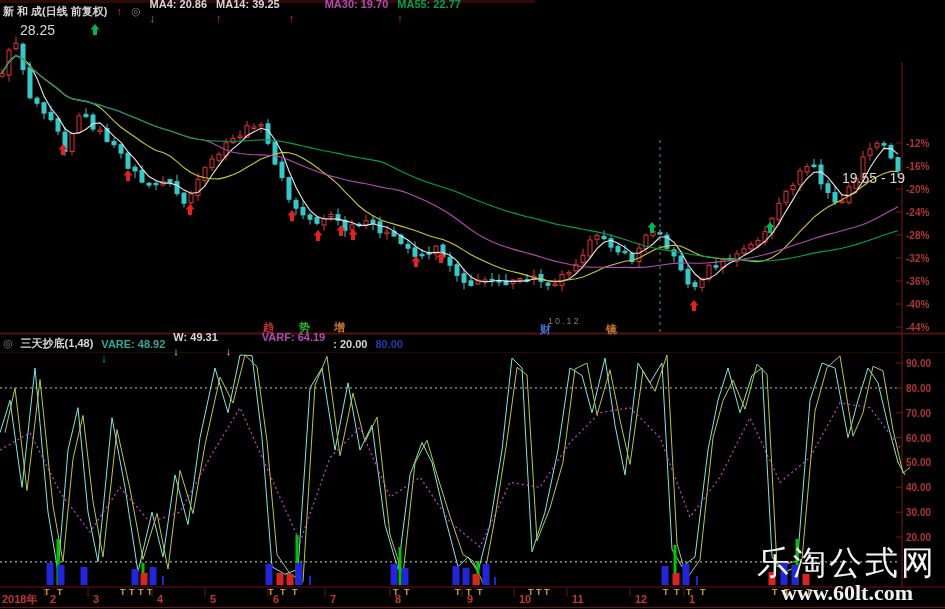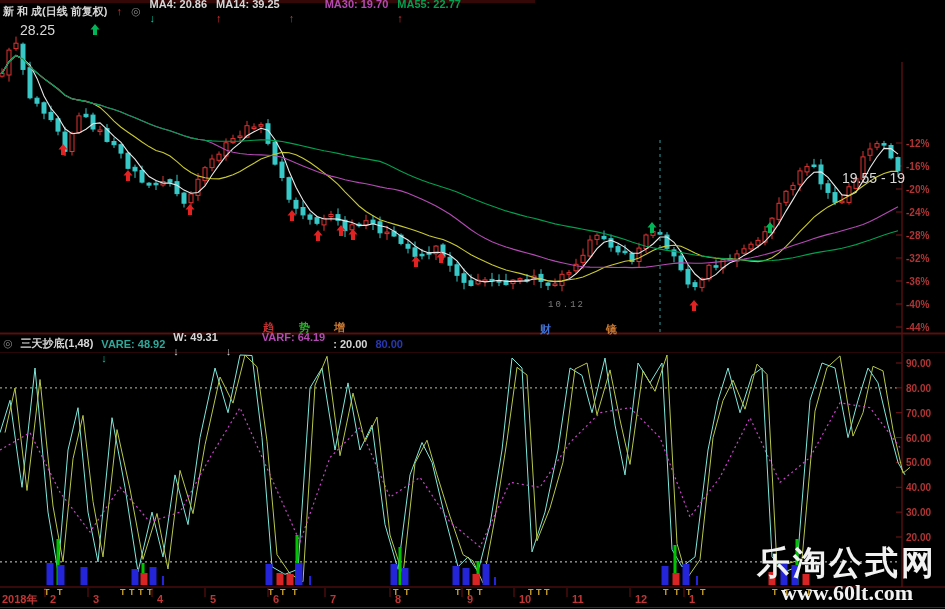--- a/index.html
+++ b/index.html
@@ -10,23 +10,23 @@
           gap:9px;padding-left:3px;font-size:11px;font-weight:bold;white-space:nowrap;}
   .subbar{position:absolute;left:0;top:336px;width:945px;height:15px;display:flex;align-items:center;
           gap:8px;padding-left:3px;font-size:11px;font-weight:bold;white-space:nowrap;}
   .c-white{color:#d6d6d6;}
   .c-mag{color:#b44ab4;padding-left:36px;} .c-green{color:#00a050;} .c-teal{color:#2fa89a;margin-top:15px;} .c-blue{color:#2838b0;}
   .a-red{color:#e03232;} .a-teal{color:#00c8a0;} .a-white{color:#cfcfcf;}
   .circle{color:#8a8a8a;font-weight:normal;}
   .ma-item{display:inline-flex;gap:2px;flex-direction:column;}
   .high-label{position:absolute;left:20px;top:22px;color:#d8d8d8;font-size:14px;}
   .price-tag{position:absolute;left:842px;top:170px;color:#d8d8d8;font-size:14px;}
-  .faint-text{position:absolute;left:548px;top:300px;color:#7d7d7d;font-size:9px;letter-spacing:2px;font-family:Liberation Mono, monospace;}
+  .faint-text{position:absolute;left:548px;top:316px;color:#7d7d7d;font-size:9px;letter-spacing:2px;}
   .wm{position:absolute;right:8px;top:546px;text-align:center;color:#f2f2f2;line-height:1.05;z-index:5;}
-  .wm .l1{font-size:33px;font-weight:bold;letter-spacing:3px;font-family:"Liberation Sans",sans-serif;}
+  .wm .l1{font-size:33px;font-weight:normal;letter-spacing:3px;font-family:"Liberation Sans",sans-serif;}
   .wm .l2{font-size:22px;font-weight:bold;font-family:Liberation Serif, serif;}
   svg{position:absolute;left:0;top:0;}
   #badges{position:absolute;left:0;top:0;width:945px;height:609px;pointer-events:none;}
 </style>
 </head>
 <body>
 
 <div class="screen">
   <svg id="chart" width="945" height="609" viewBox="0 0 945 609">
       <g>

